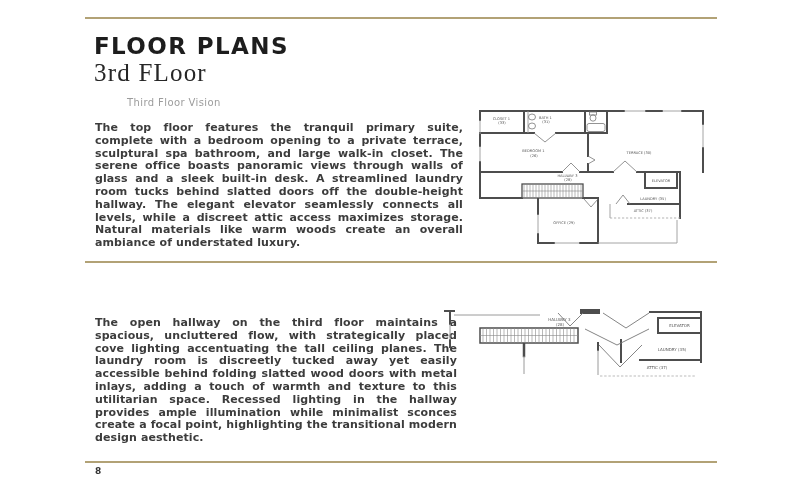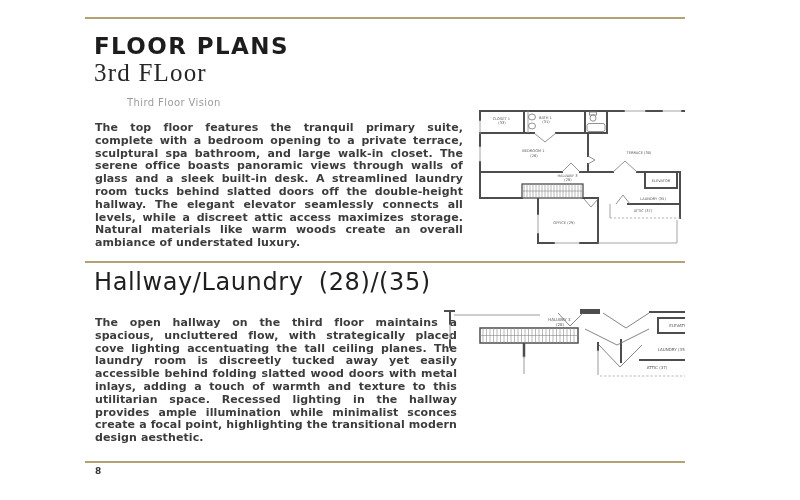--- a/index.html
+++ b/index.html
@@ -1,18 +1,18 @@
 <!DOCTYPE html>
 <html><head>
 <meta charset="utf-8">
 <style>
   html,body { margin:0; padding:0; background:#fff; }
   .page {
     position:relative; width:685px; height:500px; background:#ffffff;
-    font-family:"DejaVu Sans","Liberation Sans",sans-serif; overflow:hidden;
+    font-family:"DejaVu Sans","Liberation Sans",sans-serif; overflow:hidden;padding-left:36px;
   }
   .rule { position:absolute; left:85px; width:632px; height:2px; background:#b2a276; }
   .rule-top { top:17px; }
   .rule-mid { top:261px; }
   .rule-bottom { top:461px; }
   .h1 {
     position:absolute; left:94px; top:33px; font-size:23px; font-weight:700;
     letter-spacing:1.4px; color:#1d1d1d;
   }
   .h2 {
@@ -112,21 +112,20 @@
       </text>
       <text class="plan-label" x="185" y="79.5">ELEVATOR</text>
       <text class="plan-label" x="177" y="97.5">LAUNDRY (35)</text>
       <text class="plan-label" x="167" y="110">ATTIC (37)</text>
       <text class="plan-label" x="88" y="121.5">OFFICE (29)</text>
     </g>
   </svg>
 
   <div class="rule rule-mid"></div>
 
-  <div class="h2b">Hallway/Laundry (28)/(35)</div>
   <p class="body body2">The open hallway on the third floor maintains a spacious, uncluttered flow, with strategically placed cove lighting accentuating the tall ceiling planes. The laundry room is discreetly tucked away yet easily accessible behind folding slatted wood doors with metal inlays, adding a touch of warmth and texture to this utilitarian space. Recessed lighting in the hallway provides ample illumination while minimalist sconces create a focal point, highlighting the transitional modern design aesthetic.</p>
 
   <svg class="plan-detail" width="268" height="130" viewBox="0 0 268 130">
     <g stroke="#4d4d4d" stroke-width="2" fill="none" stroke-linecap="square">
       <path d="M5 15 H14"></path>
       <path d="M10 15 V28 M10 44 V51"></path>
       <path d="M210 16 H261 M261 16 V66"></path>
       <rect x="218" y="22" width="43" height="15"></rect>
       <path d="M200 64 H261"></path>
       <path d="M181 44 V66"></path>

